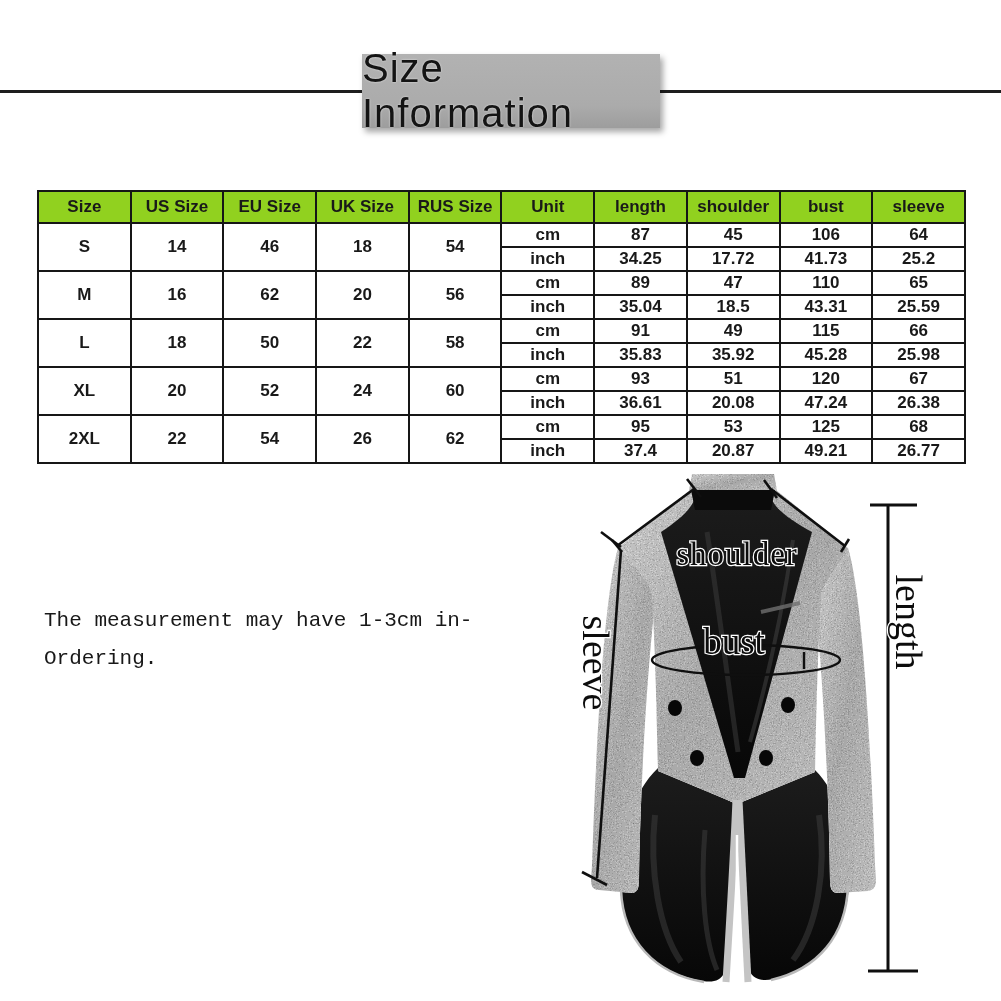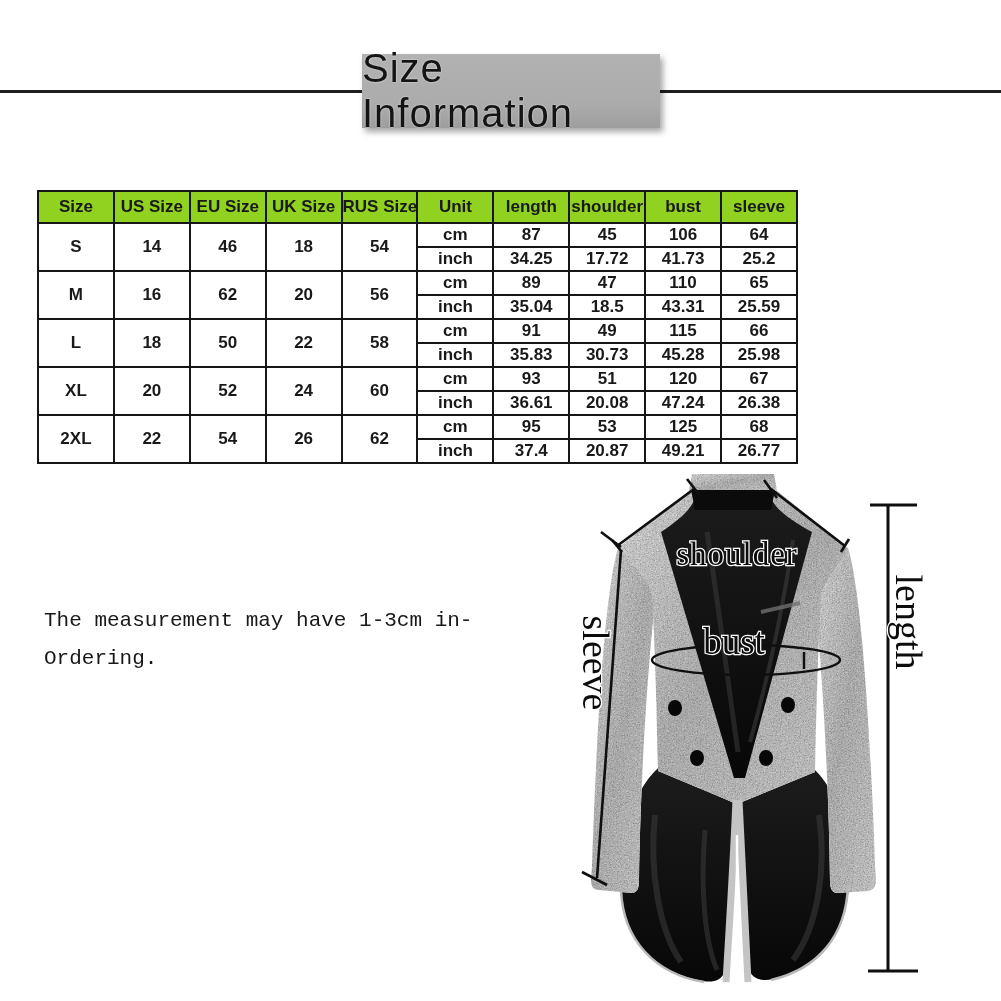--- a/index.html
+++ b/index.html
@@ -15,21 +15,21 @@
     background:linear-gradient(180deg,#b2b2b2 0%,#ababab 70%,#9d9d9d 100%);
     box-shadow:3px 4px 6px rgba(0,0,0,0.35);
     display:flex;align-items:center;justify-content:center;
   }
   .banner span{
     font-family:Liberation Sans, sans-serif;font-size:40px;color:#141414;letter-spacing:1px;
     text-shadow:0 0 2px rgba(255,255,255,.8);
   }
   
   table.size-table{
-    position:absolute;left:37px;top:190px;width:761px;
+    position:absolute;left:37px;top:190px;width:929px;
     border-collapse:collapse;table-layout:fixed;color:#191919;
   }
   .size-table th,.size-table td{
     border:2px solid #161616;text-align:center;vertical-align:middle;padding:0;
     font-weight:bold;overflow:hidden;white-space:nowrap;
   }
   .size-table thead th{background:#91d11f;height:30px;font-size:17px;}
   .size-table tbody td{height:22px;font-size:17px;background:#ffffff;}
   
   .note{
@@ -117,21 +117,21 @@
           <td rowspan="2">58</td>
           <td>cm</td>
           <td>91</td>
           <td>49</td>
           <td>115</td>
           <td>66</td>
         </tr>
         <tr>
           <td>inch</td>
           <td>35.83</td>
-          <td>30.73</td>
+          <td>35.92</td>
           <td>45.28</td>
           <td>25.98</td>
         </tr>
         <tr>
           <td rowspan="2">XL</td>
           <td rowspan="2">20</td>
           <td rowspan="2">52</td>
           <td rowspan="2">24</td>
           <td rowspan="2">60</td>
           <td>cm</td>

